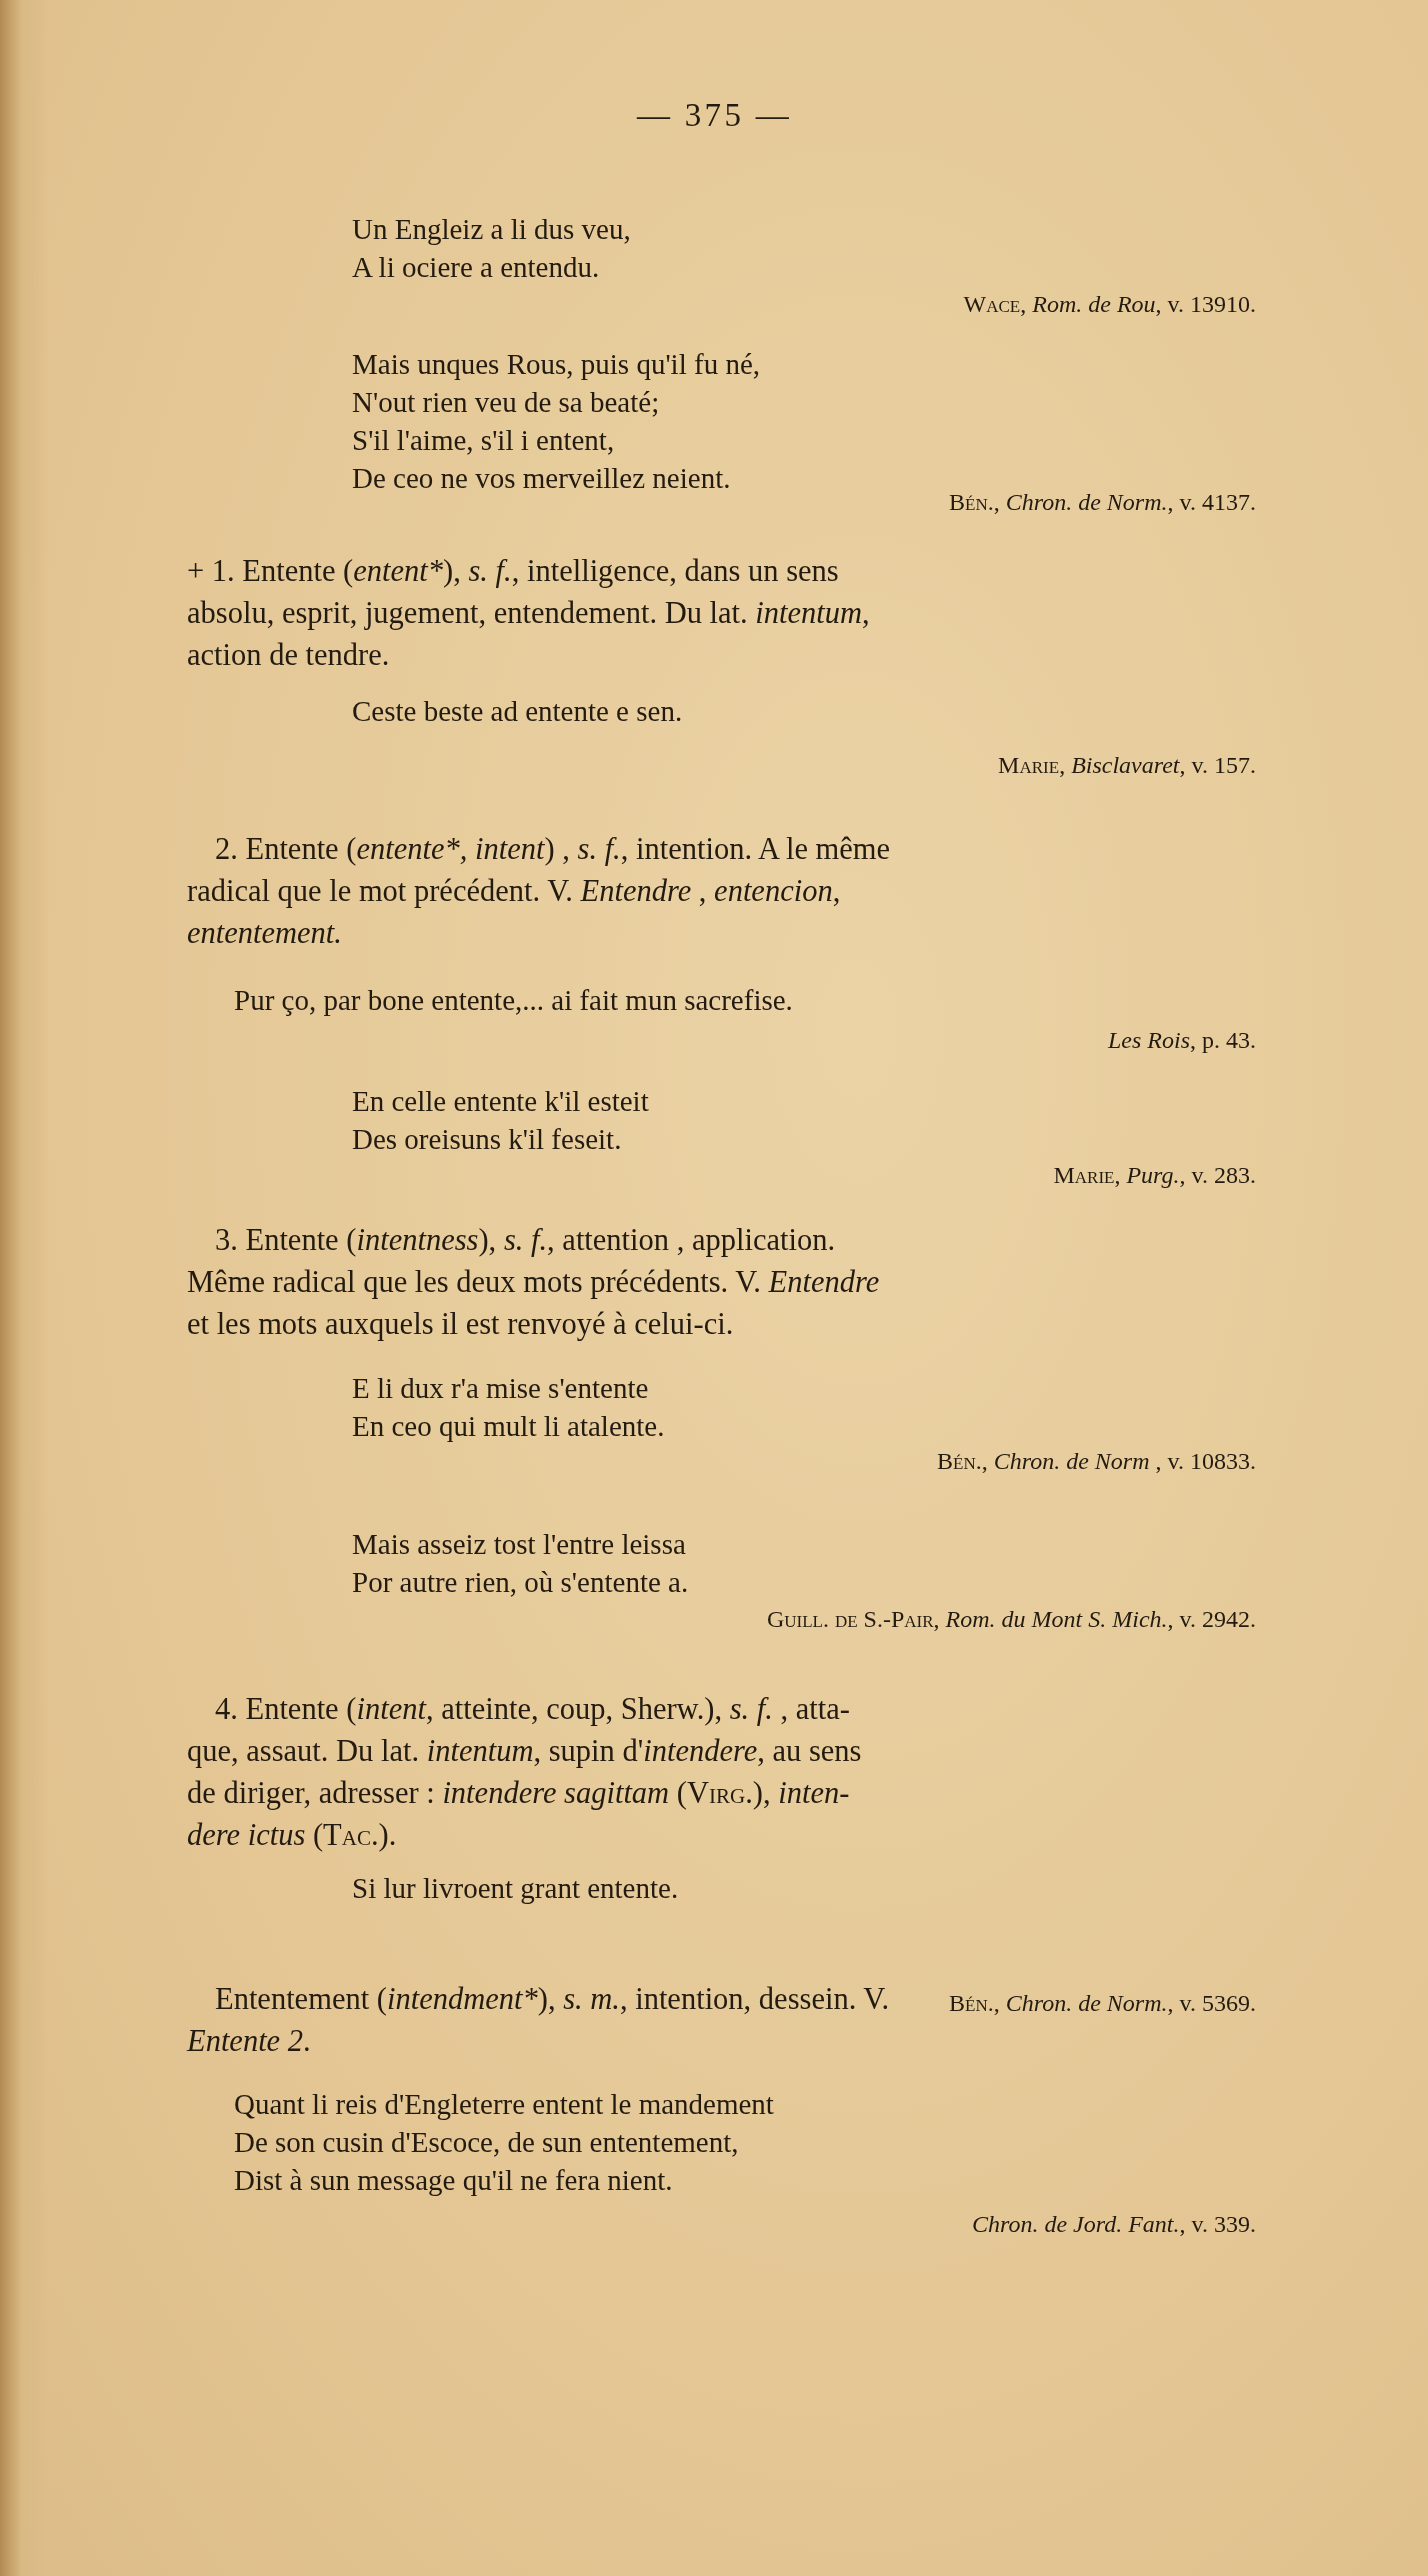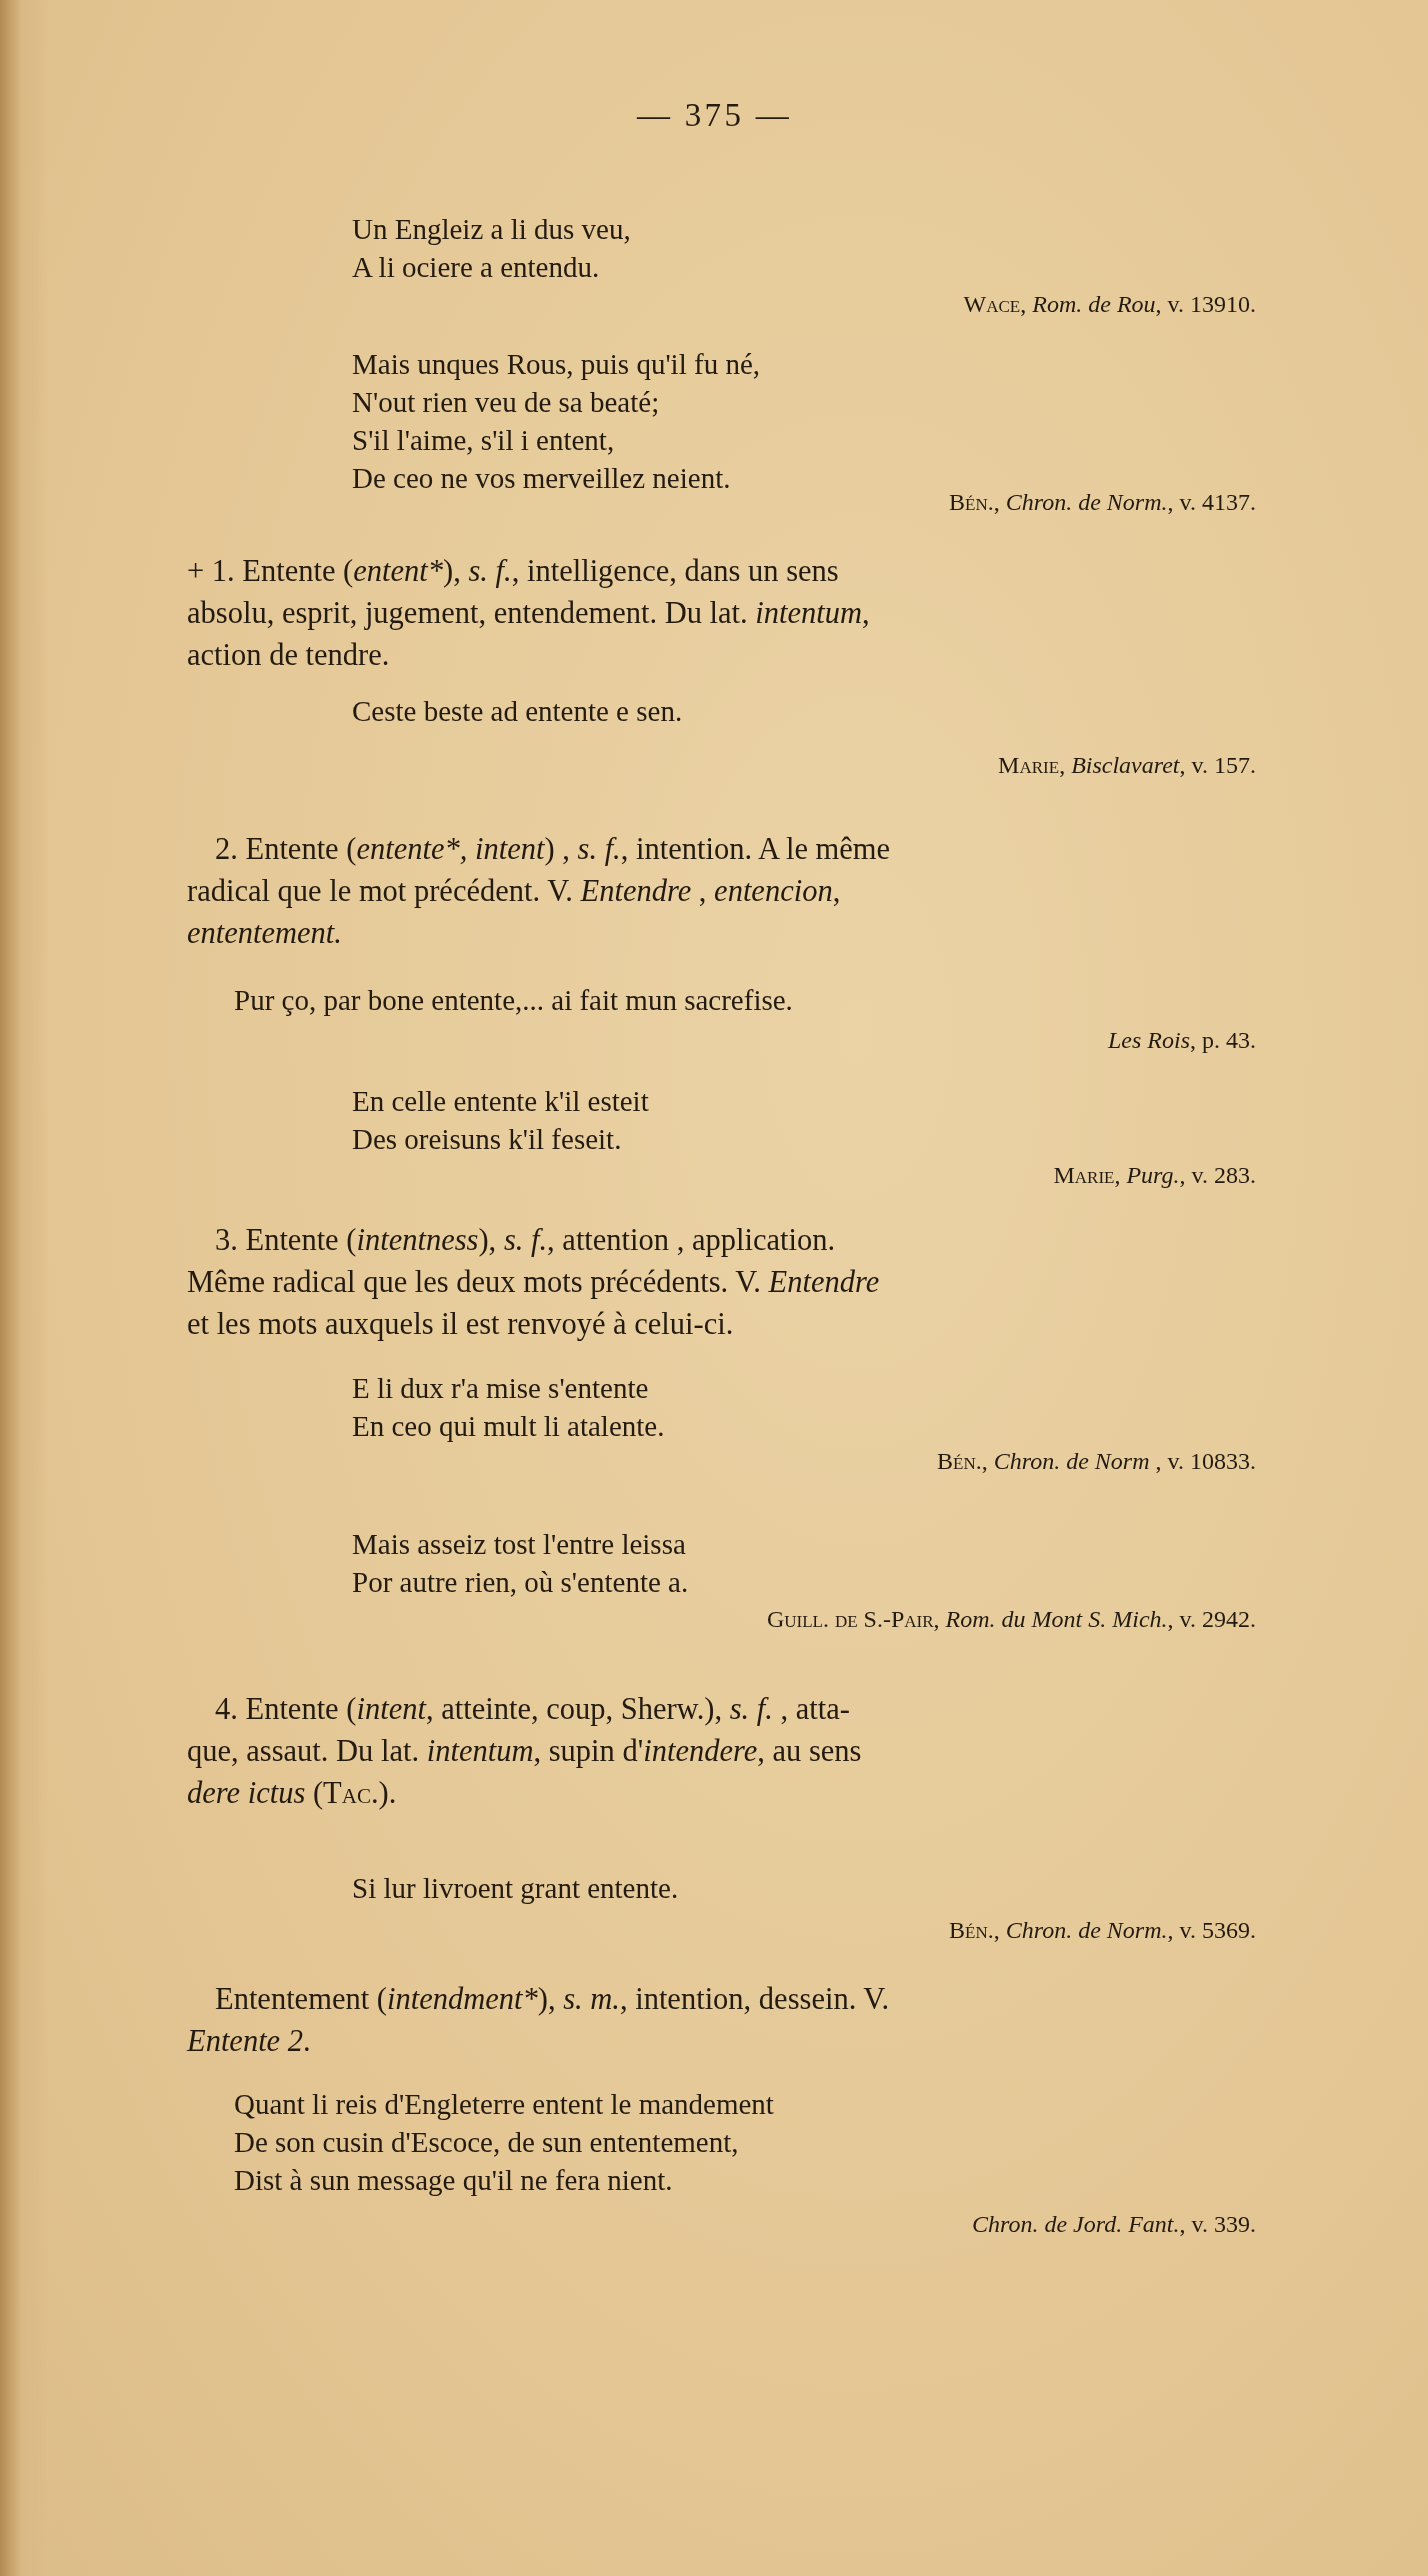--- a/index.html
+++ b/index.html
@@ -92,26 +92,27 @@
   <div class="cite" style="top:1448px"><span class="sc">Bén.</span>, <i>Chron. de Norm</i><span> , v. 10833.</span></div>
   <div class="block verse" style="top:1525px">
     <span class="line">Mais asseiz tost l'entre leissa</span>
     <span class="line">Por autre rien, où s'entente a.</span>
   </div>
   <div class="cite" style="top:1606px"><span class="sc">Guill. de S.-Pair</span>, <i>Rom. du Mont S. Mich.</i><span>, v. 2942.</span></div>
 
   <div class="entry" style="top:1688px">
     <span class="line first"><span>4. </span><span class="head">Entente</span><span> (</span><i>intent</i><span>, atteinte, coup, Sherw.), </span><i>s. f.</i><span> , atta-</span></span>
     <span class="line"><span>que, assaut. Du lat. </span><i>intentum</i><span>, supin d'</span><i>intendere</i><span>, au sens</span></span>
+    <span class="line"><span>de diriger, adresser : </span><i>intendere sagittam</i><span> (</span><span class="sc">Virg.</span><span>), </span><i>inten-</i></span>
     <span class="line"><i>dere ictus</i><span> (</span><span class="sc">Tac.</span><span>).</span></span>
   </div>
   <div class="block verse" style="top:1869px">
     <span class="line">Si lur livroent grant entente.</span>
   </div>
-  <div class="cite" style="top:1917px"><span class="sc">Bén.</span>, <i>Chron. de Norm.</i><span>, v. 5369.</span></div>
+  <div class="cite" style="top:1990px"><span class="sc">Bén.</span>, <i>Chron. de Norm.</i><span>, v. 5369.</span></div>
 
   <div class="entry" style="top:1978px">
     <span class="line first"><span class="head">Ententement</span><span> (</span><i>intendment*</i><span>), </span><i>s. m.</i><span>, intention, dessein. V.</span></span>
     <span class="line"><i>Entente 2</i><span>.</span></span>
   </div>
   <div class="block verse wide" style="top:2085px">
     <span class="line">Quant li reis d'Engleterre entent le mandement</span>
     <span class="line">De son cusin d'Escoce, de sun ententement,</span>
     <span class="line">Dist à sun message qu'il ne fera nient.</span>
   </div>

